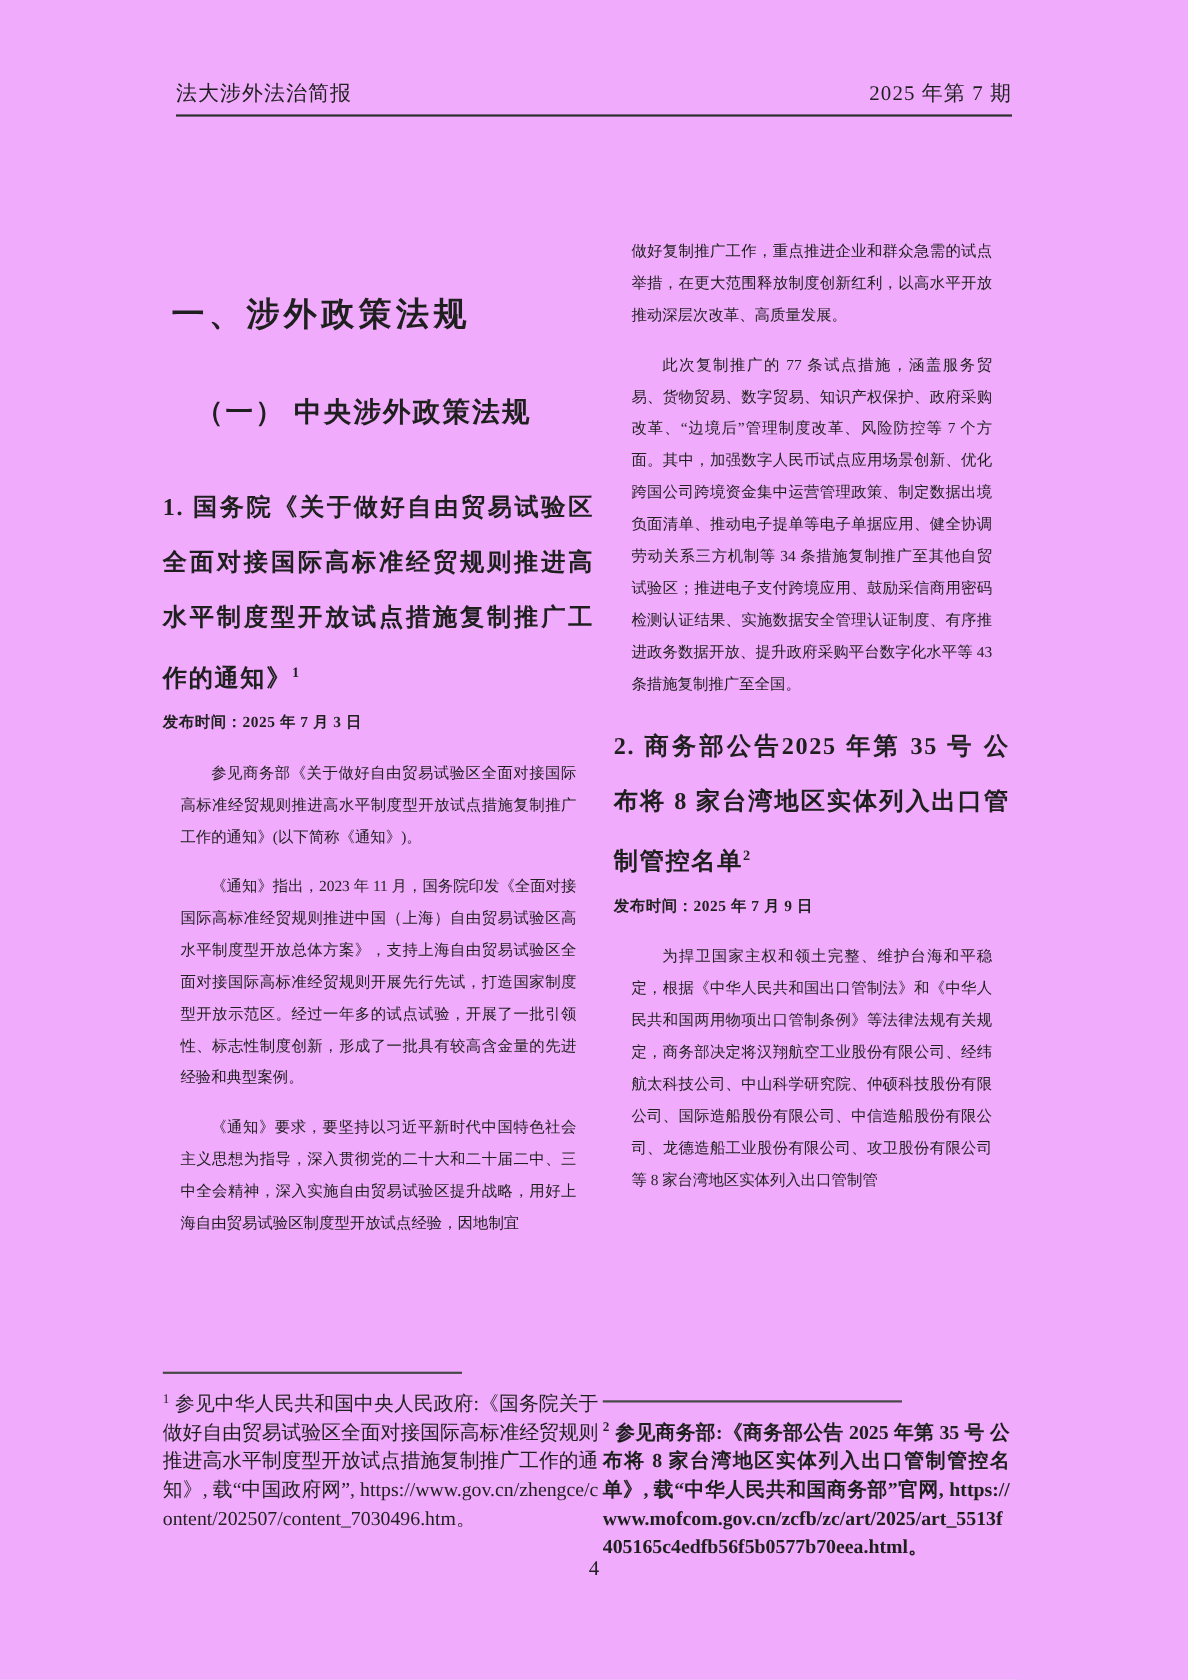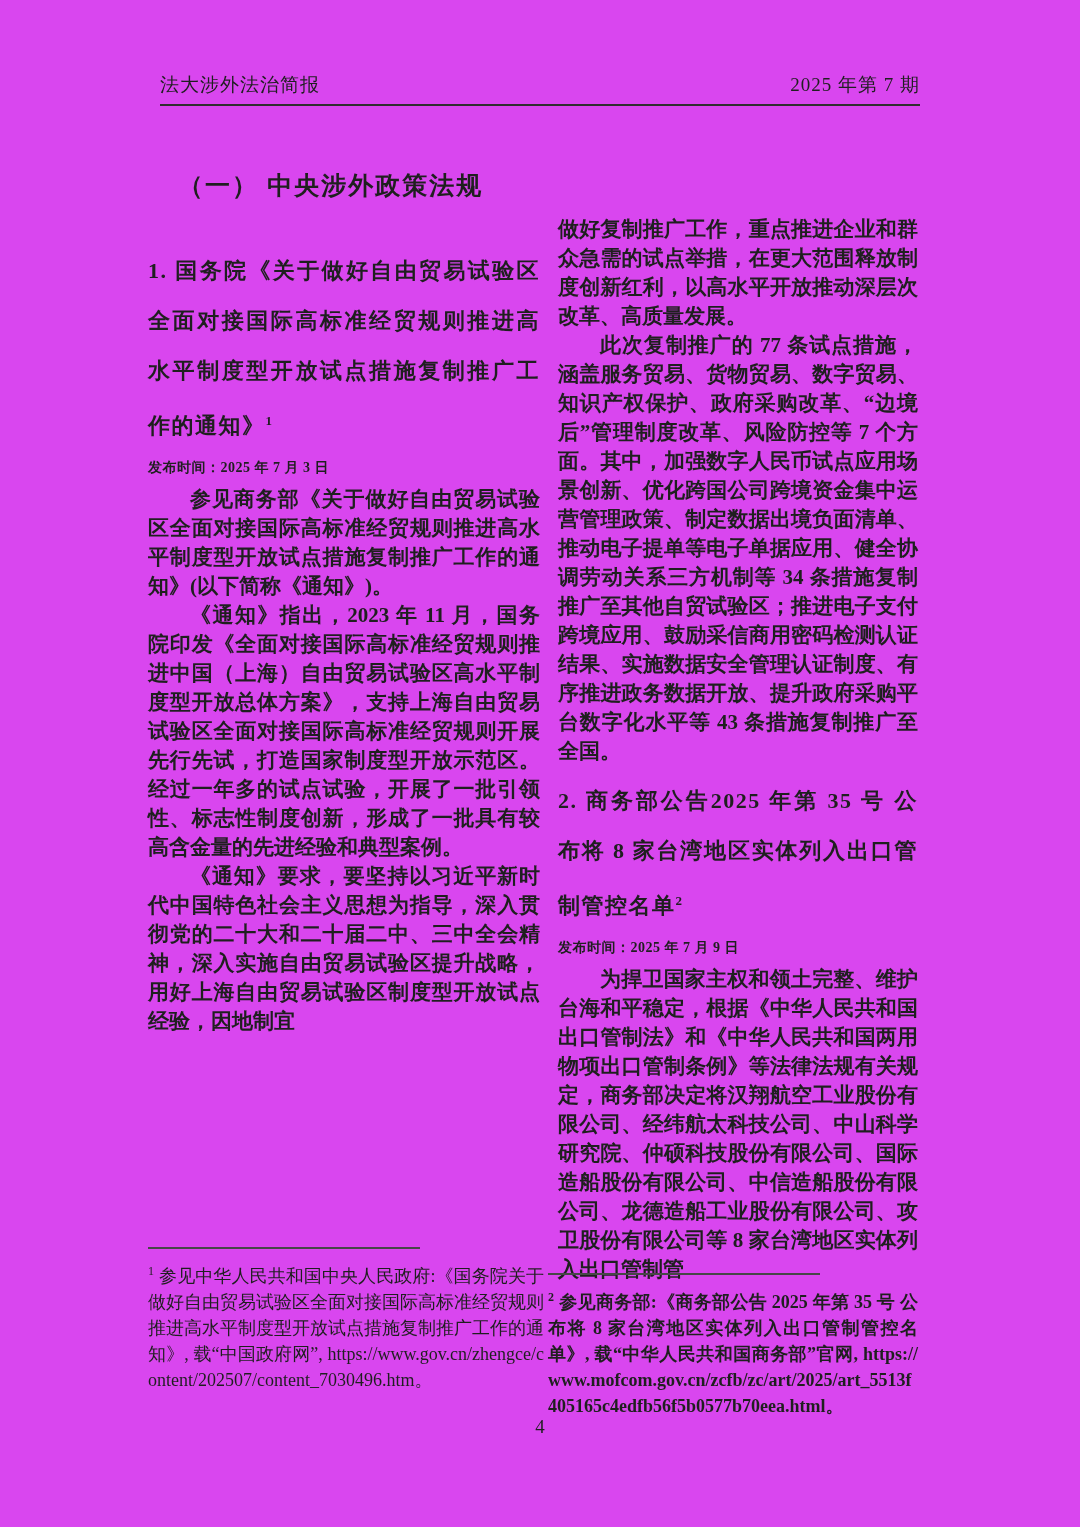--- a/index.html
+++ b/index.html
@@ -4,21 +4,21 @@
 <style>
   html,body{margin:0;padding:0;}
   body{
     width:1080px;height:1527px;
     background:#e9e9e9;
     font-family:"Liberation Serif","DejaVu Serif",serif;
   }
   .page{
     position:relative;
     width:1080px;height:1527px;
-    background:#d946ef;
+    background:#f0abfc;
     color:#1f1f1f;
     overflow:hidden;
   }
   
   .header{
     position:absolute;
     left:160px; right:160px; top:72px;
     display:flex; justify-content:space-between; align-items:flex-end;
     font-size:19px;
     padding-bottom:6px;
@@ -50,22 +50,22 @@
     letter-spacing:1.5px;
   }
   .col-right .item-title{margin-top:10px;}
   .item-title sup{font-size:13px; font-weight:bold;}
   .pub-date{
     font-size:14px; font-weight:bold;
     line-height:30px; margin:2px 0 2px 0;
     letter-spacing:.5px;
   }
   .body-para{
-    font-size:21px; line-height:29px;
-    margin:0; text-align:justify; text-justify:inter-ideograph;font-weight:bold;
+    font-size:14px; line-height:29px;
+    margin:16px; text-align:justify; text-justify:inter-ideograph;
   }
   .ind{text-indent:2em;}
 
   
   .footnote{position:absolute; font-size:18px;}
   .footnote-left{left:148px; top:1247px; width:396px;}
   .footnote-right{left:548px; top:1273px; width:370px;font-weight:bold;}
   .fn-rule{width:272px; border-top:2px solid #474747; margin-bottom:9px;}
   .fn-text{
     line-height:26px; text-align:justify; text-justify:inter-ideograph;
@@ -82,20 +82,21 @@
 <body>
 
 <div class="page">
 
   <div class="header">
     <span>法大涉外法治简报</span>
     <span>2025 年第 7 期</span>
   </div>
 
   <div class="col col-left">
+    <div class="section-heading">一、涉外政策法规</div>
     <div class="subsection-heading">（一） 中央涉外政策法规</div>
 
     <div class="item-title"><span>1. 国务院《关于做好自由贸易试验区全面对接国际高标准经贸规则推进高水平制度型开放试点措施复制推广工作的通知》</span><sup>1</sup></div>
 
     <div class="pub-date">发布时间：2025 年 7 月 3 日</div>
 
     <p class="body-para ind">参见商务部《关于做好自由贸易试验区全面对接国际高标准经贸规则推进高水平制度型开放试点措施复制推广工作的通知》(以下简称《通知》)。</p>
     <p class="body-para ind">《通知》指出，2023 年 11 月，国务院印发《全面对接国际高标准经贸规则推进中国（上海）自由贸易试验区高水平制度型开放总体方案》，支持上海自由贸易试验区全面对接国际高标准经贸规则开展先行先试，打造国家制度型开放示范区。经过一年多的试点试验，开展了一批引领性、标志性制度创新，形成了一批具有较高含金量的先进经验和典型案例。</p>
     <p class="body-para ind">《通知》要求，要坚持以习近平新时代中国特色社会主义思想为指导，深入贯彻党的二十大和二十届二中、三中全会精神，深入实施自由贸易试验区提升战略，用好上海自由贸易试验区制度型开放试点经验，因地制宜</p>
   </div>

